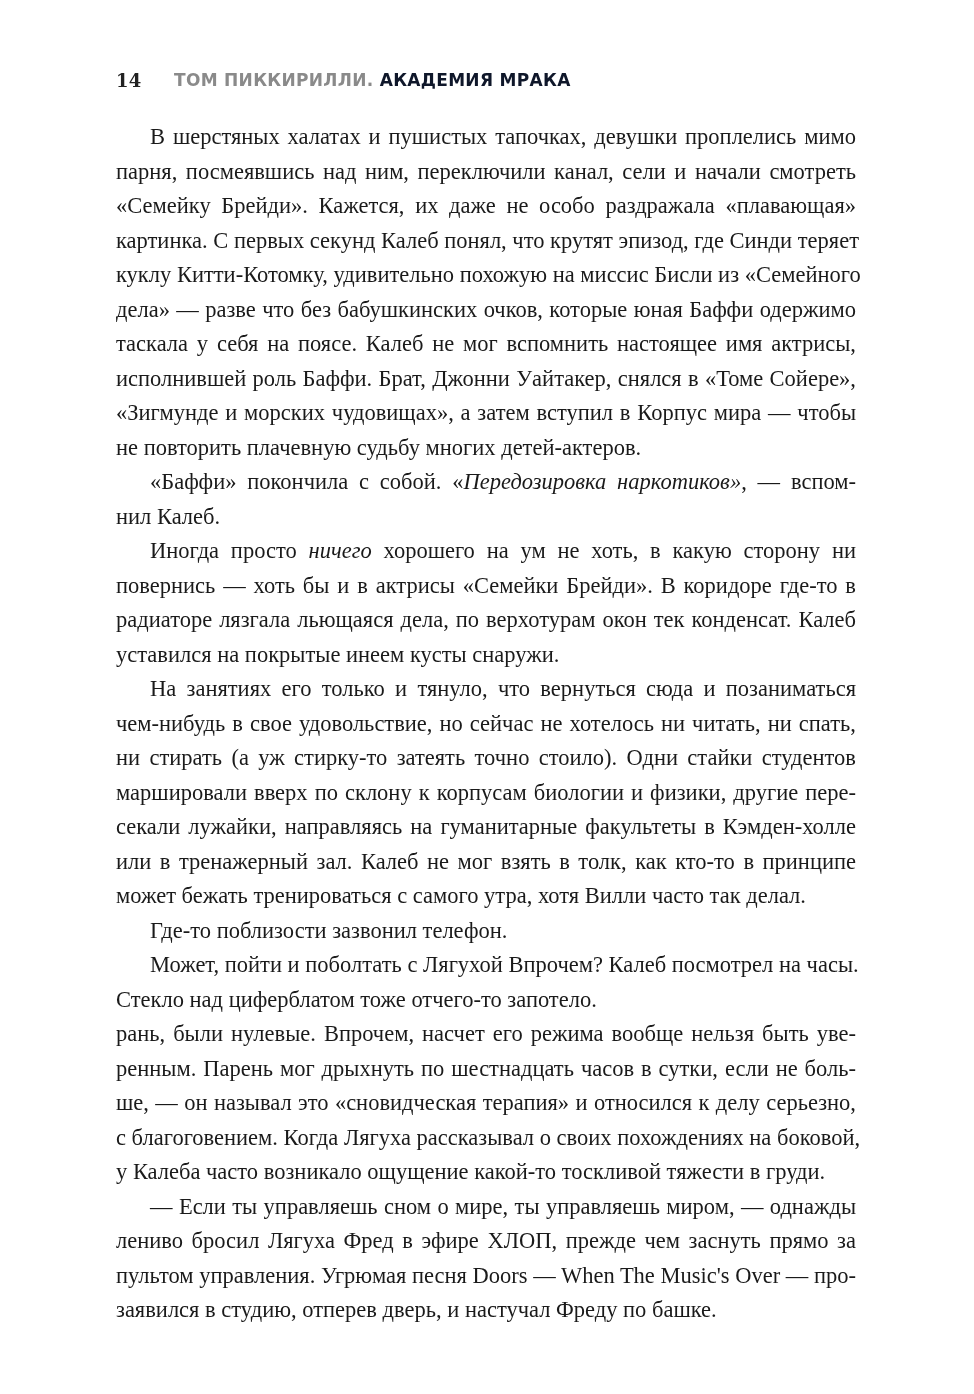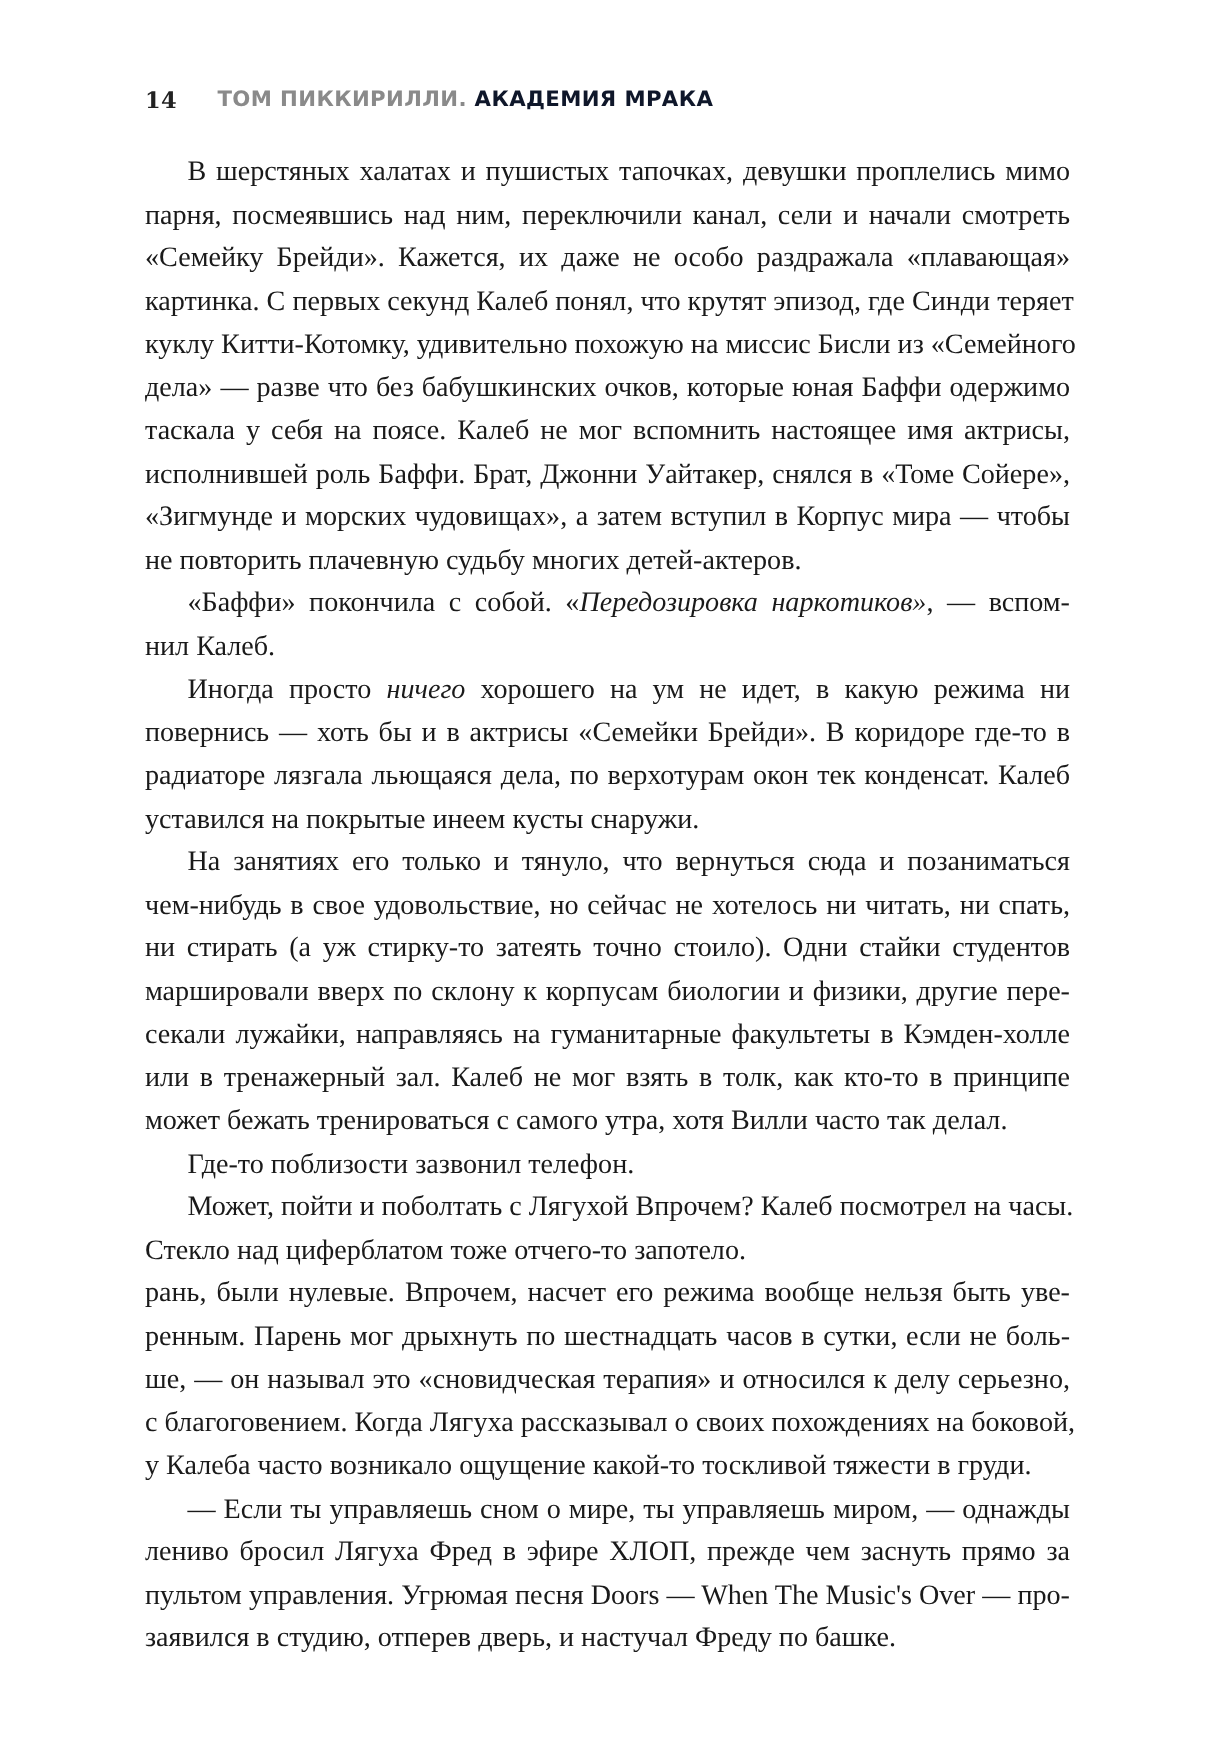--- a/index.html
+++ b/index.html
@@ -30,21 +30,21 @@
       <span class="line">«Семейку Брейди». Кажется, их даже не особо раздражала «плавающая»</span>
       <span class="line">картинка. С первых секунд Калеб понял, что крутят эпизод, где Синди теряет</span>
       <span class="line">куклу Китти-Котомку, удивительно похожую на миссис Бисли из «Семейного</span>
       <span class="line">дела» — разве что без бабушкинских очков, которые юная Баффи одержимо</span>
       <span class="line">таскала у себя на поясе. Калеб не мог вспомнить настоящее имя актрисы,</span>
       <span class="line">исполнившей роль Баффи. Брат, Джонни Уайтакер, снялся в «Томе Сойере»,</span>
       <span class="line">«Зигмунде и морских чудовищах», а затем вступил в Корпус мира — чтобы</span>
       <span class="line last">не повторить плачевную судьбу многих детей-актеров.</span>
       <span class="line indent"><span>«Баффи» покончила с собой. «</span><em>Передозировка наркотиков»</em><span>, — вспом-</span></span>
       <span class="line last">нил Калеб.</span>
-      <span class="line indent"><span>Иногда просто </span><em>ничего</em><span> хорошего на ум не идет, в какую режима ни</span></span>
+      <span class="line indent"><span>Иногда просто </span><em>ничего</em><span> хорошего на ум не хоть, в какую сторону ни</span></span>
       <span class="line">повернись — хоть бы и в актрисы «Семейки Брейди». В коридоре где-то в</span>
       <span class="line">радиаторе лязгала льющаяся дела, по верхотурам окон тек конденсат. Калеб</span>
       <span class="line last">уставился на покрытые инеем кусты снаружи.</span>
       <span class="line indent">На занятиях его только и тянуло, что вернуться сюда и позаниматься</span>
       <span class="line">чем-нибудь в свое удовольствие, но сейчас не хотелось ни читать, ни спать,</span>
       <span class="line">ни стирать (а уж стирку-то затеять точно стоило). Одни стайки студентов</span>
       <span class="line">маршировали вверх по склону к корпусам биологии и физики, другие пере-</span>
       <span class="line">секали лужайки, направляясь на гуманитарные факультеты в Кэмден-холле</span>
       <span class="line">или в тренажерный зал. Калеб не мог взять в толк, как кто-то в принципе</span>
       <span class="line last">может бежать тренироваться с самого утра, хотя Вилли часто так делал.</span>

